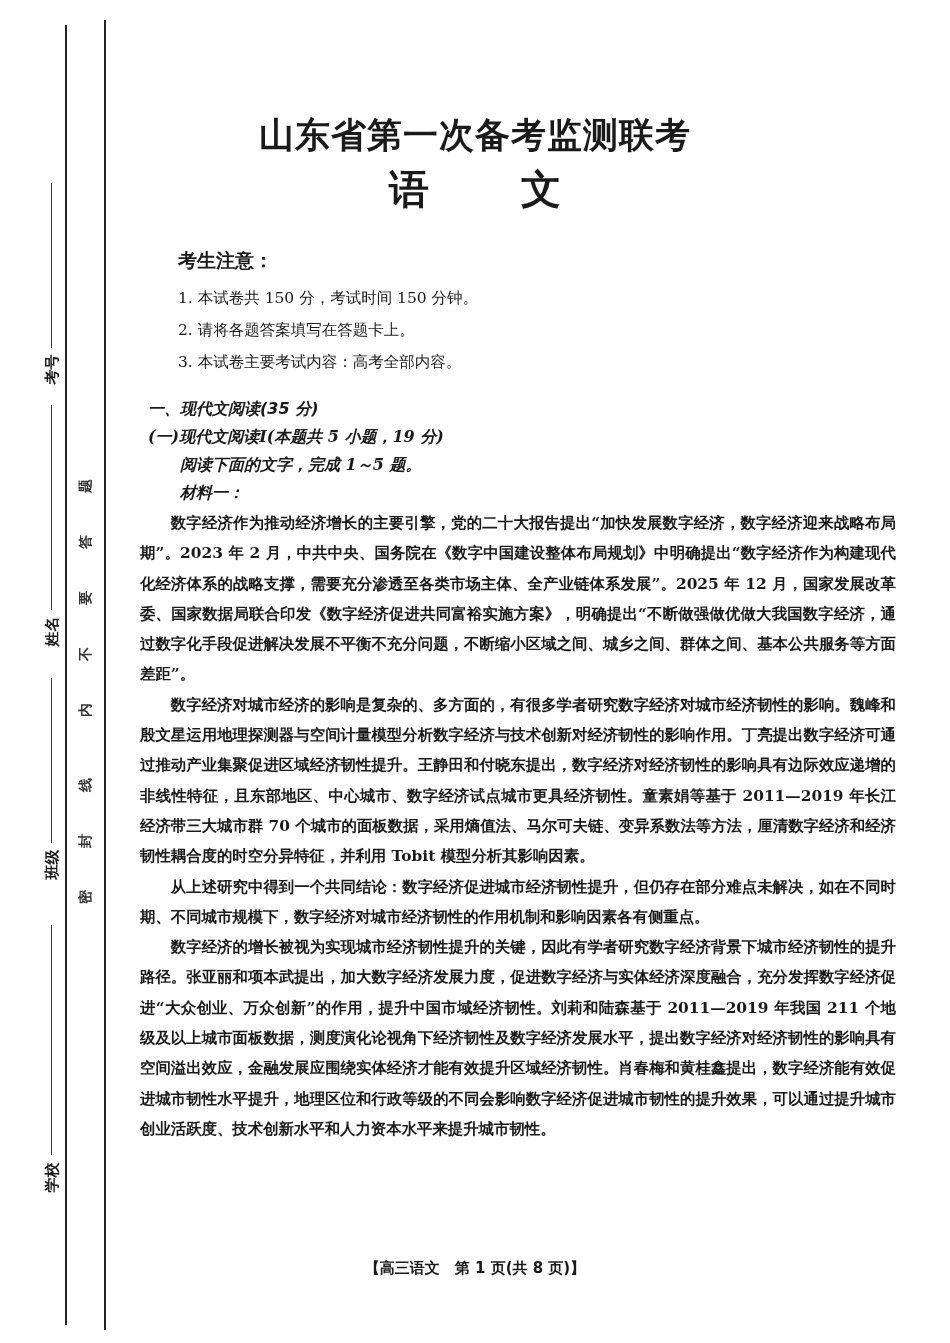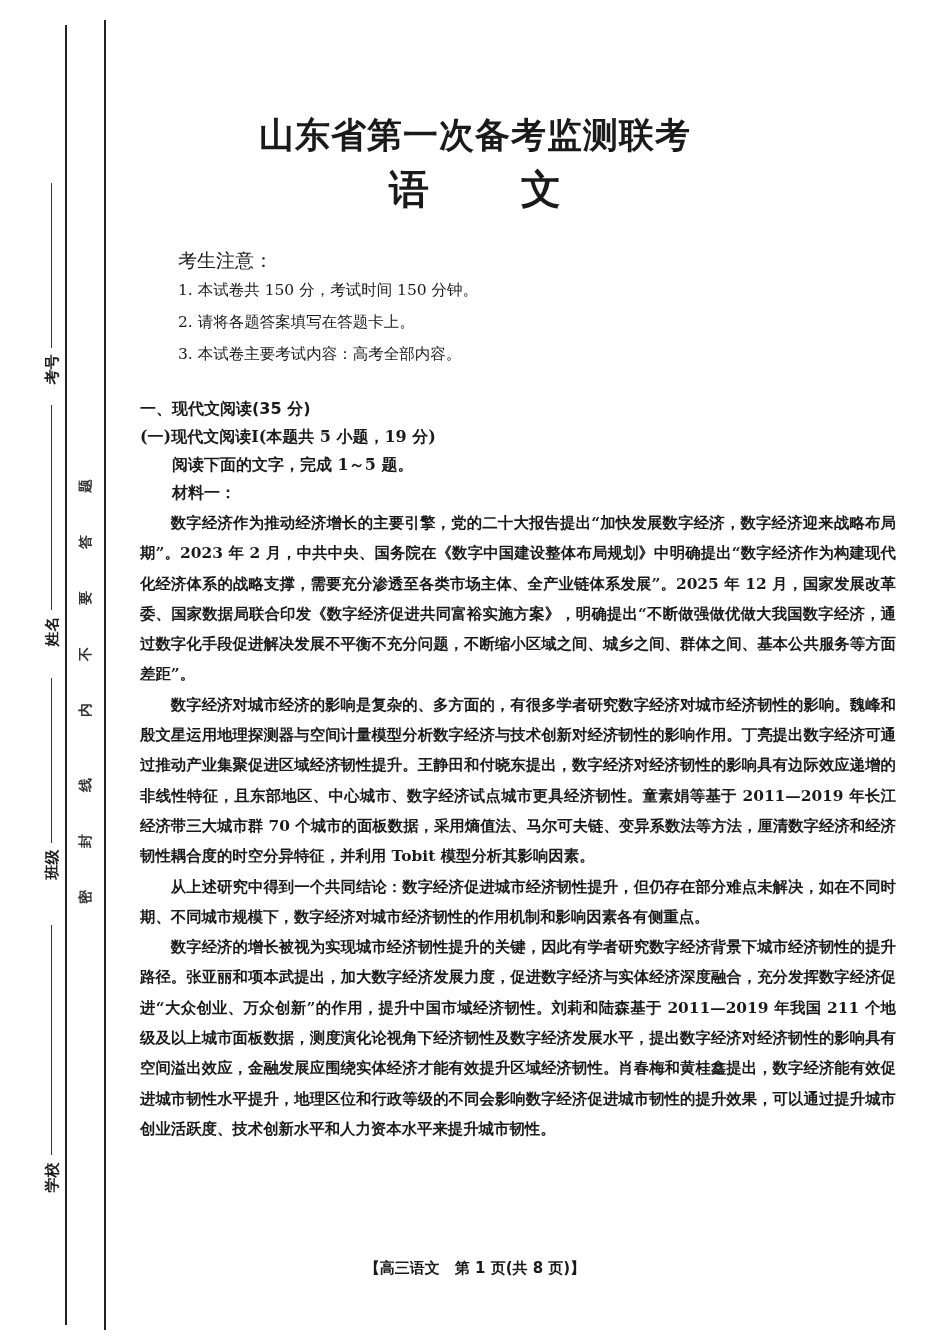--- a/index.html
+++ b/index.html
@@ -15,24 +15,24 @@
   .seal-char { position: absolute; left: 76px; width: 20px; text-align: center;
                font-size: 14px; font-weight: bold; transform: rotate(-90deg); color: #333; }
 
   .title { position: absolute; left: 0; width: 100%; text-align: center; top: 112px;
            font-family: "DejaVu Sans", sans-serif; font-weight: bold; font-size: 35px; letter-spacing: 1px; }
   .subject { position: absolute; left: 0; width: 100%; text-align: center; top: 162px;
              font-family: "DejaVu Sans", sans-serif; font-weight: bold; font-size: 40px; word-spacing: 0; }
   .subject span { display: inline-block; margin: 0 46px; }
 
   .notice { position: absolute; left: 178px; top: 248px; }
-  .notice-head { font-family: "DejaVu Sans", sans-serif; font-weight: normal; font-size: 19px; margin-bottom: 0; }
+  .notice-head { font-family: "DejaVu Sans", sans-serif; font-weight: bold; font-size: 19px; margin-bottom: 8px; }
   .notice-item { font-size: 15.5px; line-height: 32px; }
 
-  .section { position: absolute; left: 140px; top: 395px; width: 760px; }
+  .section { position: absolute; left: 148px; top: 395px; width: 760px; font-style: italic; }
   .sec-head { font-family: "DejaVu Sans", sans-serif; font-weight: bold; font-size: 16px; line-height: 28px; }
   .sub-head { font-size: 16px; line-height: 28px; font-weight: bold; }
   .instr { font-size: 16px; line-height: 28px; padding-left: 32px; font-weight: bold; }
   .mat { font-size: 16px; line-height: 28px; padding-left: 32px; font-weight: bold; font-family: "DejaVu Sans", sans-serif; }
 
   .body-text { position: absolute; left: 140px; top: 508px; width: 756px; }
   .para { font-size: 15.4px; line-height: 30.3px; text-indent: 2em; text-align: justify; font-weight: bold; margin: 0; }
 
   .footer { position: absolute; left: 0; width: 100%; top: 1259px; text-align: center;
             font-family: "DejaVu Sans", sans-serif; font-weight: bold; font-size: 15px; }

